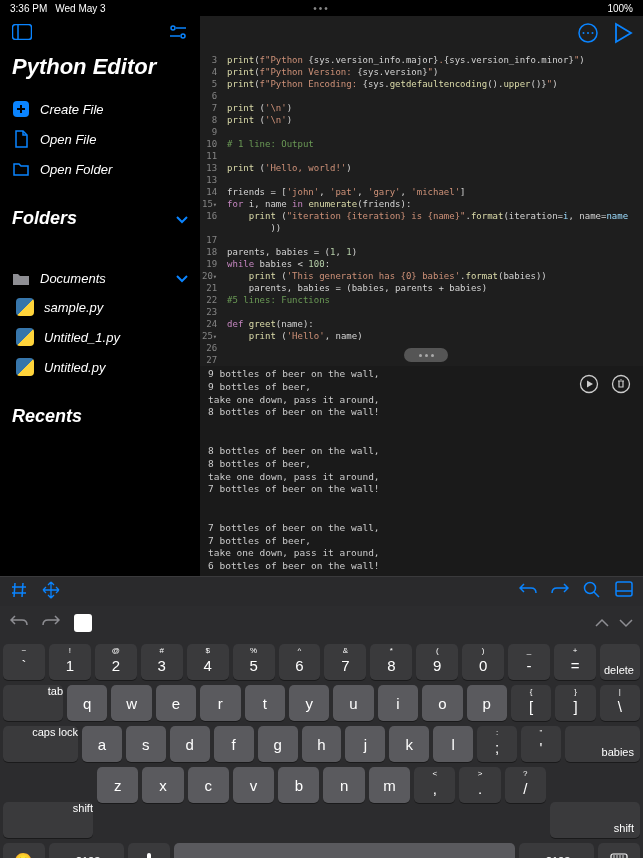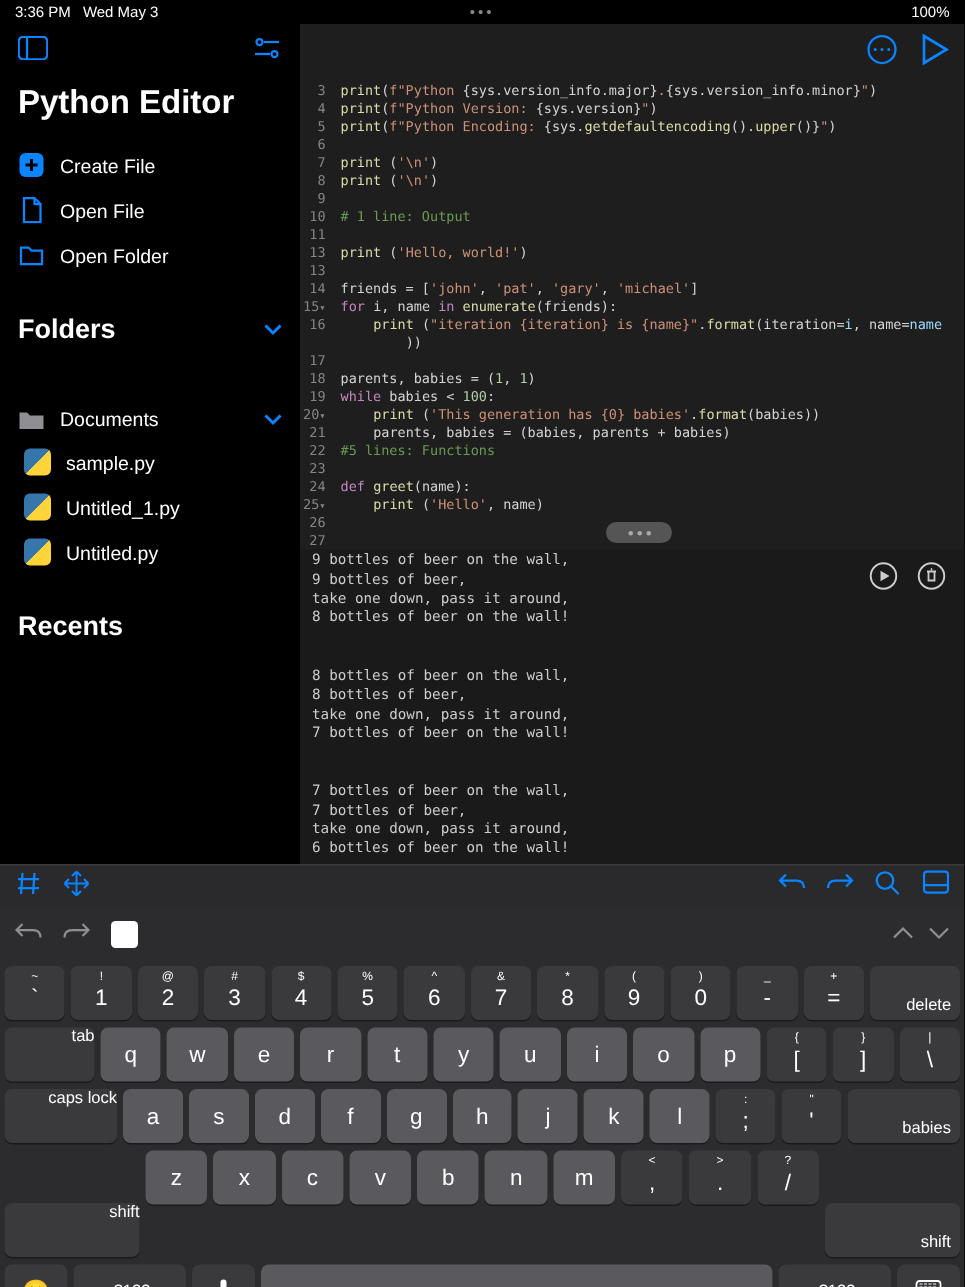--- a/index.html
+++ b/index.html
@@ -8,21 +8,21 @@
 
 .status-bar { display: flex; justify-content: space-between; align-items: center; padding: 2px 10px; font-size: 10px; height: 16px; }
 .status-left { display: flex; gap: 8px; }
 .status-center { position: absolute; left: 50%; transform: translateX(-50%); color: #888; letter-spacing: 2px; }
 .status-right { display: flex; align-items: center; gap: 4px; flex-direction: column; }
 
 
 .main { display: flex; height: 560px; }
 
 
-.sidebar { width: 200px; background: #000; padding: 8px 12px; }
+.sidebar { width: 200px; background: #000; padding: 8px 12px; font-style: italic; }
 .sidebar-header { display: flex; justify-content: space-between; align-items: center; margin-bottom: 10px; }
 .sidebar-header svg { color: #0a84ff; }
 .app-title { font-size: 22px; font-weight: 700; margin-bottom: 14px; }
 .action-item { display: flex; align-items: center; gap: 10px; padding: 6px 0; font-size: 13px; cursor: pointer; }
 .action-item svg { color: #0a84ff; flex-shrink: 0; }
 .section-header { display: flex; justify-content: space-between; align-items: center; margin-top: 24px; margin-bottom: 6px; }
 .section-title { font-size: 18px; font-weight: 700; }
 .folder-item { display: flex; align-items: center; gap: 10px; padding: 6px 0; font-size: 13px; cursor: pointer; margin-top: 36px; }
 .folder-item svg { color: #8e8e93; flex-shrink: 0; }
 .file-item { display: flex; align-items: center; gap: 10px; padding: 6px 0 6px 4px; font-size: 13px; cursor: pointer; }
@@ -72,21 +72,21 @@
 .keyboard { background: #2c2c2e; padding: 4px 3px 6px; }
 .kb-row { display: flex; gap: 4px; margin-bottom: 5px; }
 .key { background: #5a5a5e; border-radius: 5px; display: flex; flex-direction: column; align-items: center; justify-content: center; color: #fff; font-size: 15px; height: 36px; cursor: pointer; box-shadow: 0 1px 0 rgba(0,0,0,0.4); position: relative; }
 .key-dark { background: #3a3a3c; }
 .key .upper { font-size: 8px; position: absolute; top: 2px; }
 .key .lower { font-size: 15px; margin-top: 6px; }
 .key-tab { width: 60px; font-size: 11px; }
 .key-caps { width: 75px; font-size: 11px; }
 .key-shift { width: 90px; font-size: 11px; margin-top: 35px; }
 .key-return { width: 75px; font-size: 11px; }
-.key-delete { width: 60px; font-size: 11px; }
+.key-delete { width: 40px; font-size: 11px; }
 .key-std { flex: 1; }
 .key-emoji { width: 42px; }
 .key-123 { width: 75px; font-size: 11px; }
 .key-mic { width: 42px; }
 .key-space { flex: 1; }
 </style>
 </head>
 <body>
 
 <div class="status-bar">

